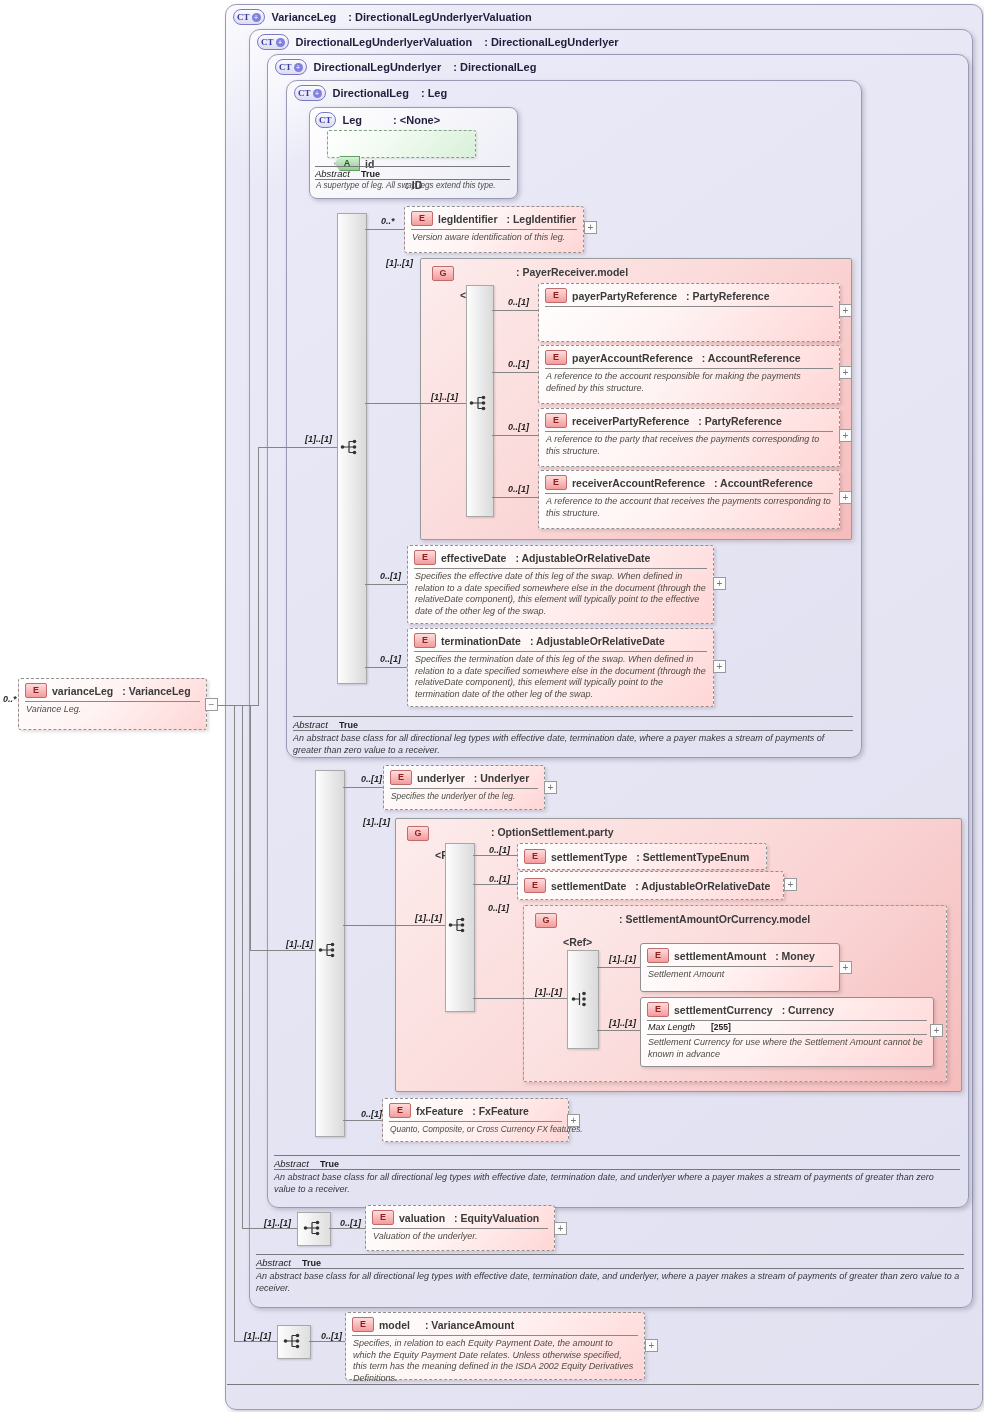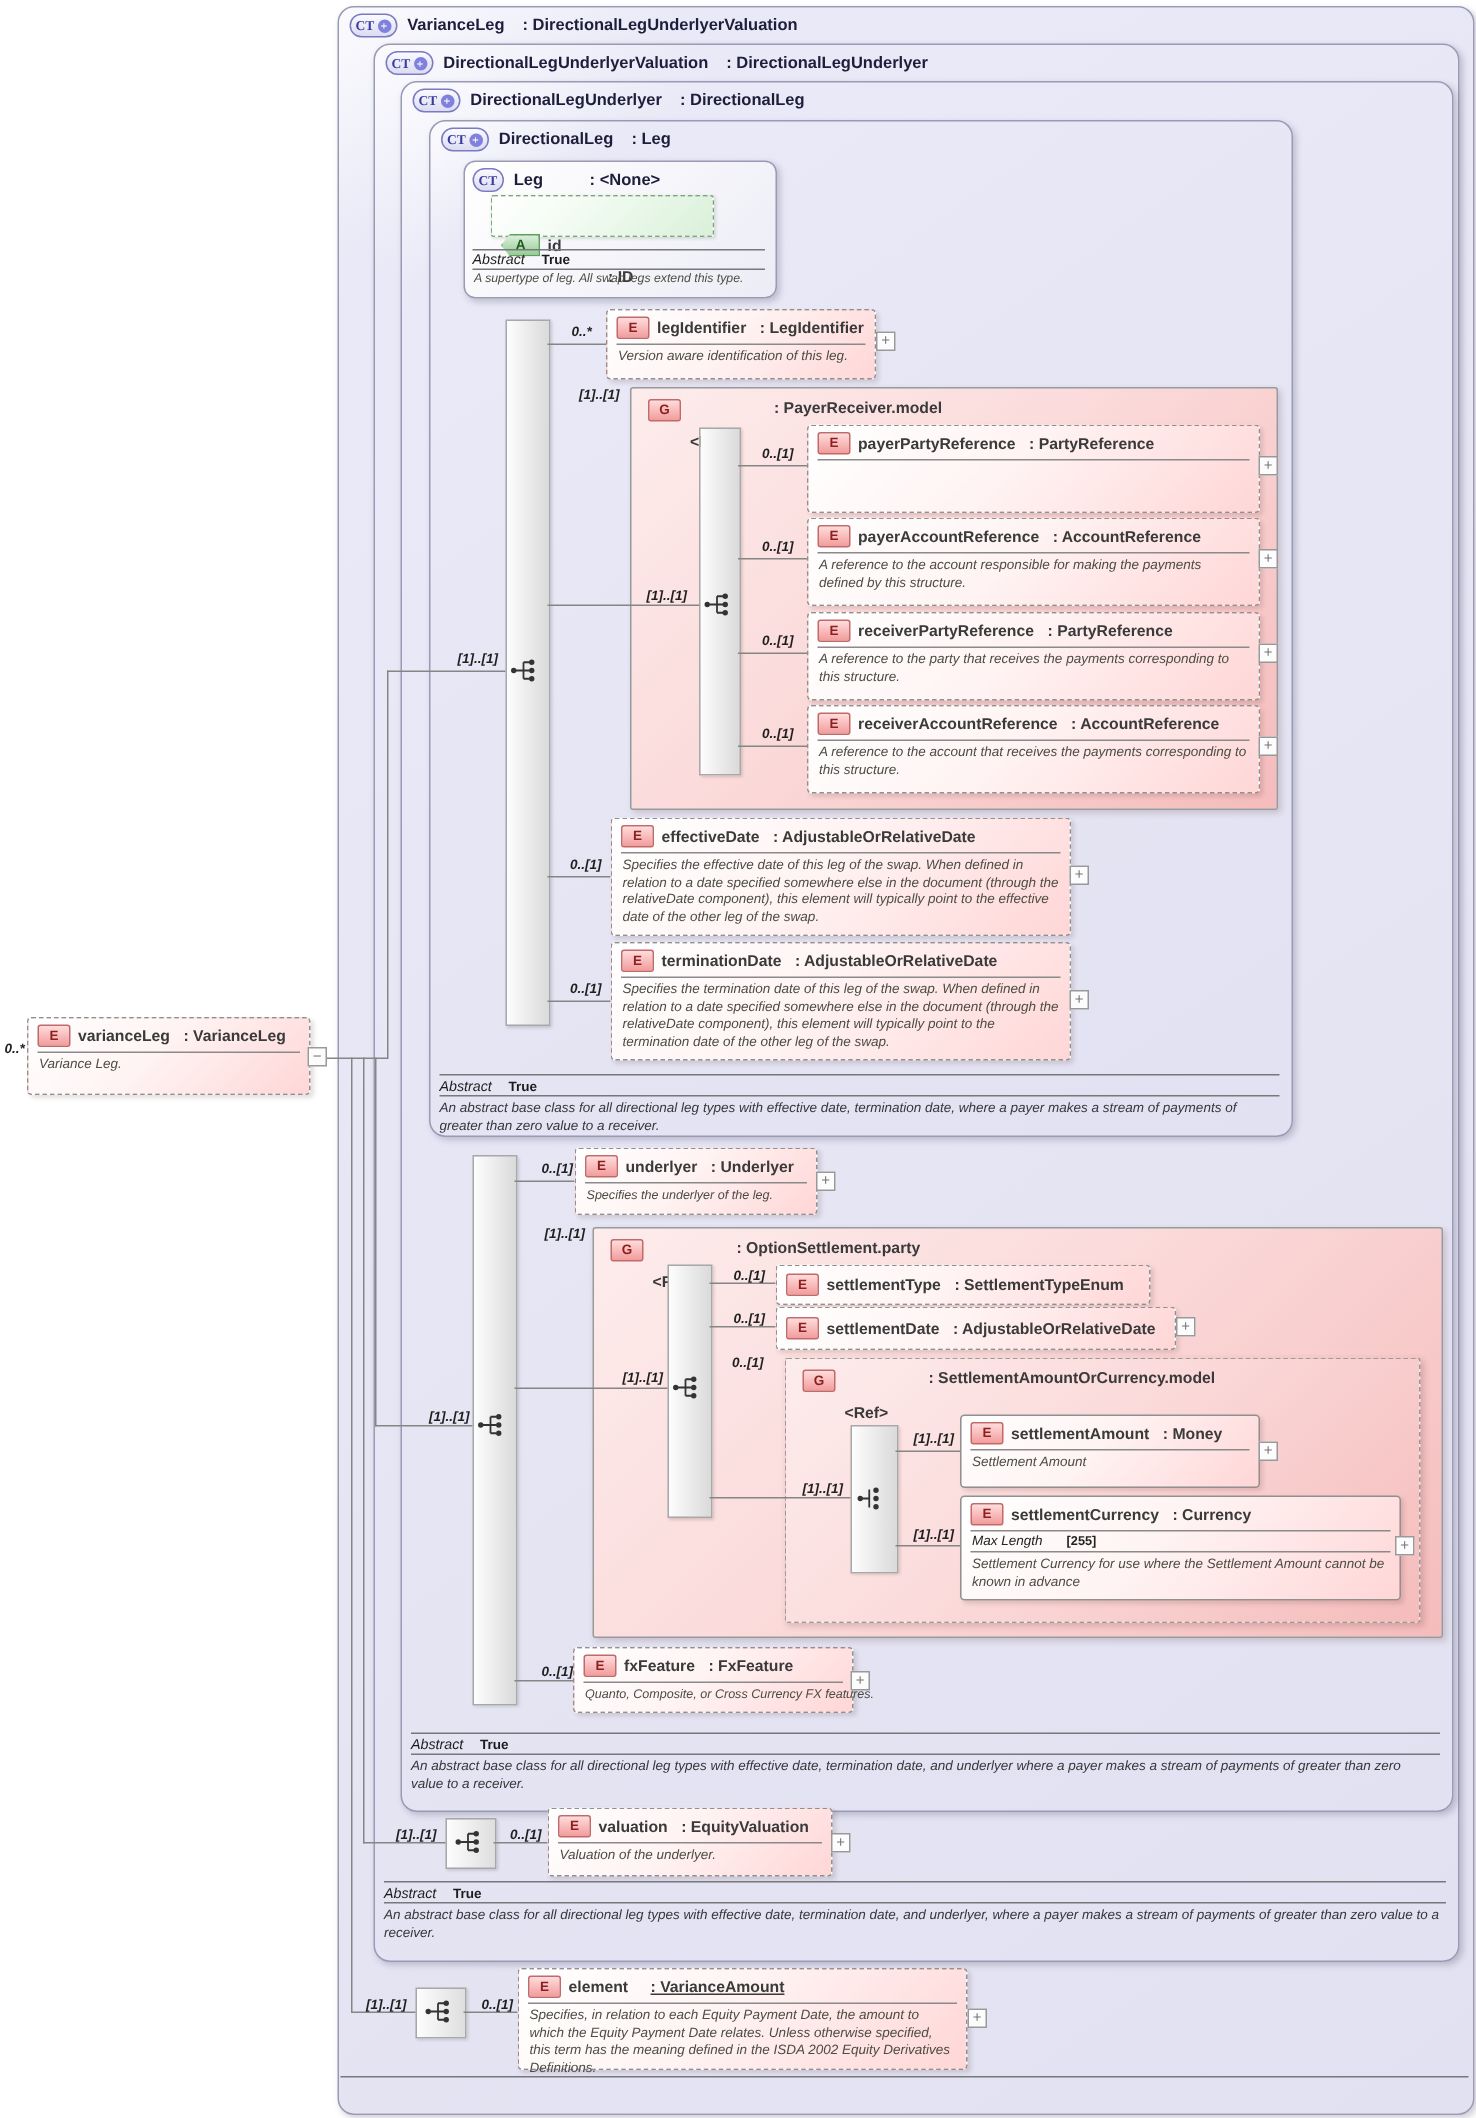--- a/index.html
+++ b/index.html
@@ -454,22 +454,22 @@
       <path d="M5 10 H10 M10 4.5 V15.5 M10 4.5 H14 M10 10 H14 M10 15.5 H14" stroke="#333" stroke-width="1.2" fill="none"></path>
     <circle cx="15.5" cy="4.5" r="1.8" fill="#333"></circle>
       <circle cx="15.5" cy="10" r="1.8" fill="#333"></circle>
       <circle cx="15.5" cy="15.5" r="1.8" fill="#333"></circle>
     </svg>
   <div class="abs hl" style="left:309px;top:1341px;width:36px;"></div>
   <span class="abs card" style="left:321px;top:1331px;">0..[1]</span>
   <div class="abs el opt" style="left:345px;top:1312px;width:298px;height:66px;">
     <div class="el-h">
         <span class="tag">E</span>
-      <span class="nm">element</span>
-        <span class="ty" style="margin-left:10px;text-decoration:underline;">: VarianceAmount</span>
+      <span class="nm">model</span>
+        <span class="ty" style="margin-left:10px;">: VarianceAmount</span>
       </div>
     <div class="sep"></div>
     <div class="dsc">Specifies, in relation to each Equity Payment Date, the amount to which the Equity Payment Date relates. Unless otherwise specified, this term has the meaning defined in the ISDA 2002 Equity Derivatives Definitions.</div>
   </div>
   <div class="abs pm" style="left:645px;top:1339px;">+</div>
 
   <div class="abs thinline" style="left:227px;top:1384px;width:752px;"></div>
 
 </div>
 

